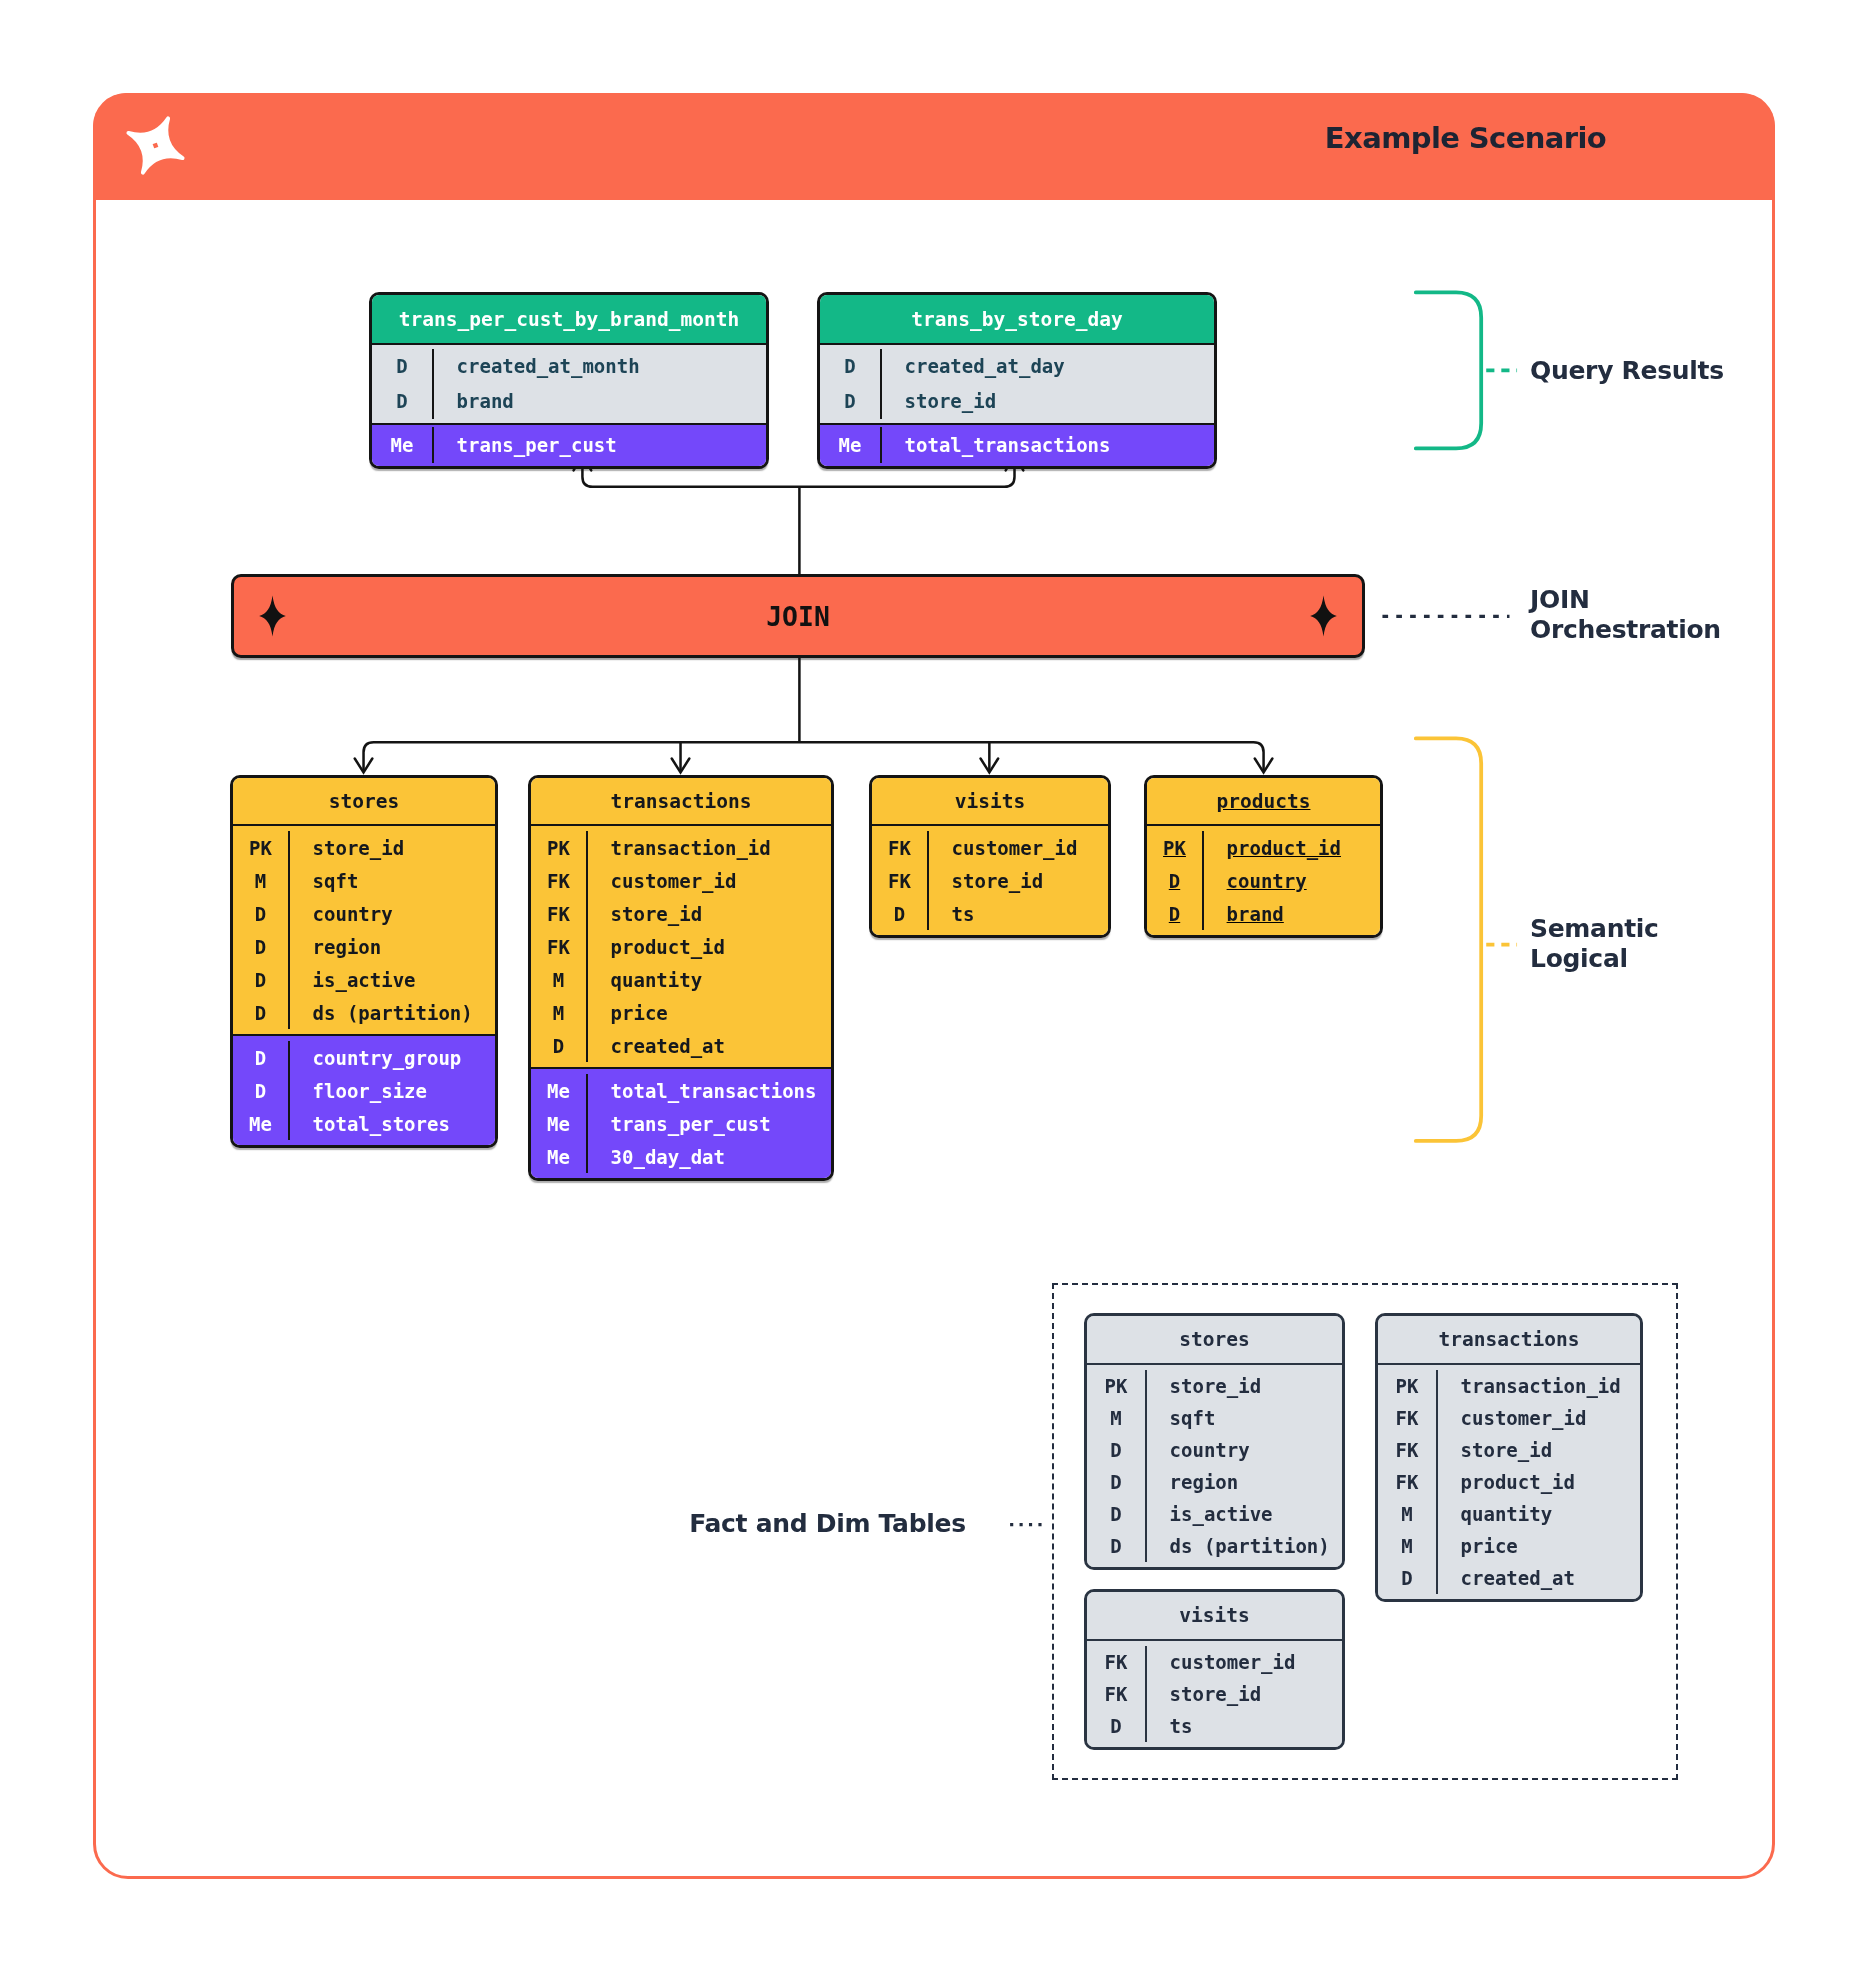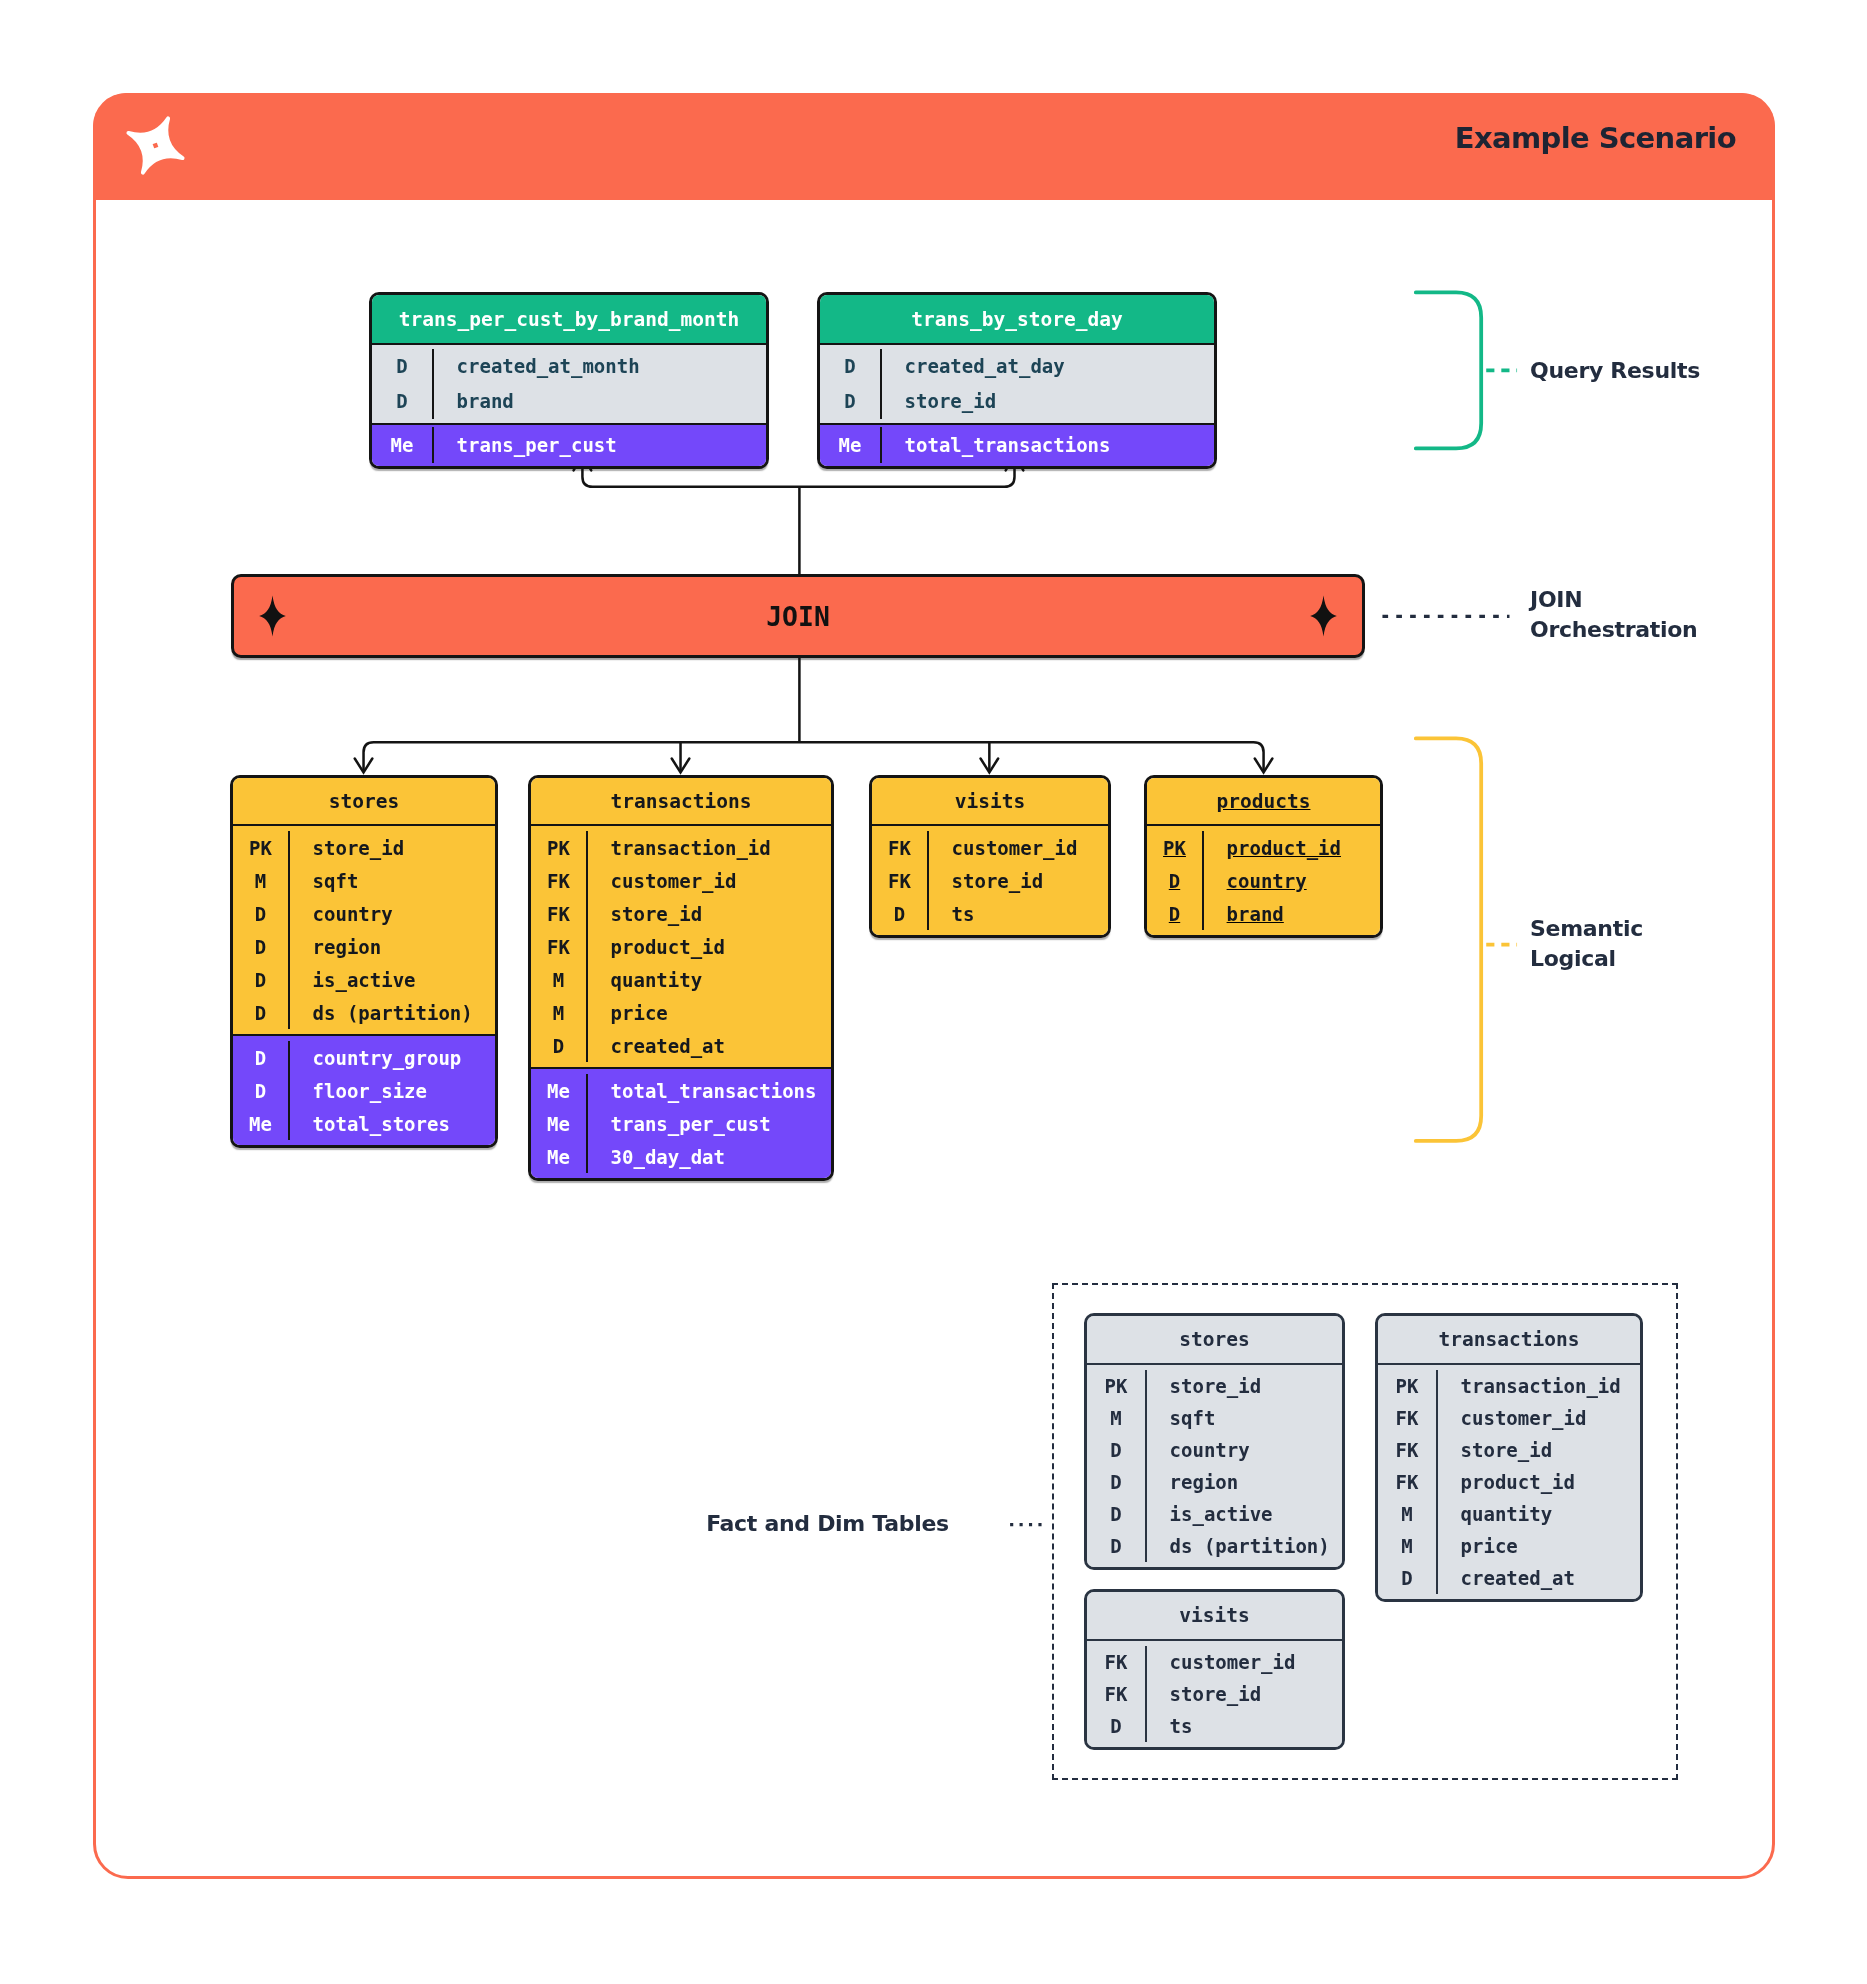--- a/index.html
+++ b/index.html
@@ -9,21 +9,21 @@
   html,body{margin:0;padding:0;background:#ffffff;}
   #canvas{position:relative;width:1868px;height:1985px;background:#ffffff;overflow:hidden;
           font-family:"DejaVu Sans", sans-serif;}
 
   
   .card{position:absolute;left:93px;top:93px;width:1682px;height:1786px;
         border:3.8px solid var(--orange);border-radius:35px;background:#fff;box-sizing:border-box;}
   .band{position:absolute;left:93px;top:93px;width:1682px;height:107px;background:var(--orange);
         border-radius:33px 33px 0 0;box-sizing:border-box;}
   .logo{position:absolute;left:123px;top:113px;width:65px;height:65px;}
-  .app-title{position:absolute;left:1195px;top:121px;width:541px;text-align:right;
+  .app-title{position:absolute;left:1195px;top:121px;width:541px;text-align:center;
              font-size:29px;font-weight:700;color:#1D2433;letter-spacing:-0.6px;}
 
   
   .tbl{position:absolute;border:3.1px solid var(--ink);border-radius:10px;overflow:hidden;
        font-family:"DejaVu Sans Mono", monospace;font-weight:700;box-sizing:border-box;
        box-shadow:0 3.8px 1.3px -1.9px rgba(20,20,20,.35);background:#fff;}
   .tbl-header{display:flex;align-items:center;justify-content:center;font-size:19.5px;}
   .tbl-row{display:flex;align-items:center;font-size:19px;}
   .cell-key{display:flex;align-items:center;justify-content:center;align-self:stretch;flex:0 0 auto;}
   .cell-name{padding-left:22.6px;white-space:nowrap;}
@@ -67,21 +67,21 @@
             display:flex;align-items:center;justify-content:center;
             font-family:"DejaVu Sans Mono", monospace;font-weight:700;font-size:26.4px;color:#111;
             box-shadow:0 3.8px 1.3px -1.9px rgba(20,20,20,.4);}
   .sparkle{position:absolute;top:50%;transform:translateY(-50%);width:29px;height:45px;}
   .sparkle.left{left:24px;} .sparkle.right{right:24px;}
 
   
   .overlay{position:absolute;left:0;top:0;width:1868px;height:1985px;pointer-events:none;}
 
   
-  .anno{position:absolute;font-size:22px;font-weight:700;color:var(--navy);letter-spacing:-0.3px;line-height:30px;}
+  .anno{position:absolute;font-size:25px;font-weight:700;color:var(--navy);letter-spacing:-0.3px;line-height:30px;}
   #lbl-query-results{left:1530px;top:356px;}
   #lbl-join-orch{left:1530px;top:585px;}
   #lbl-semantic{left:1530px;top:914px;}
   #lbl-factdim{left:654px;top:1509px;width:347px;text-align:center;}
 
   
   .dashed-box{position:absolute;left:1052px;top:1283px;width:626px;height:497px;
               border:2.5px dashed var(--navy);box-sizing:border-box;}
 
   

